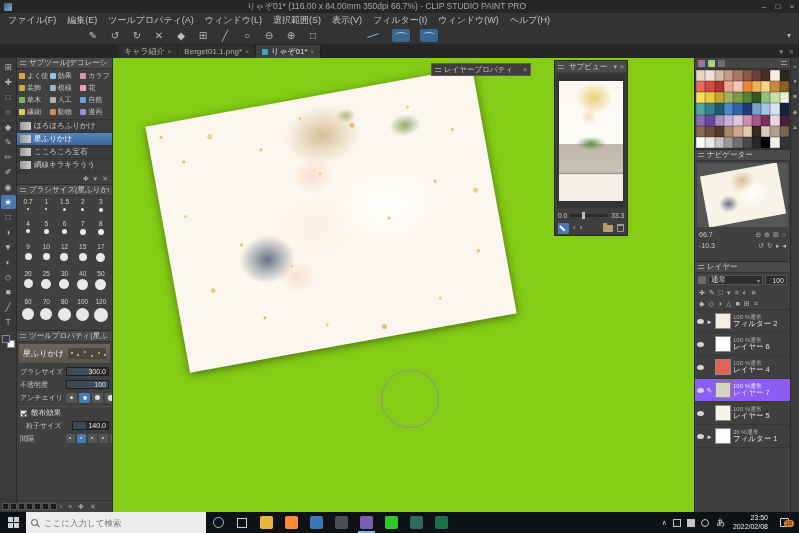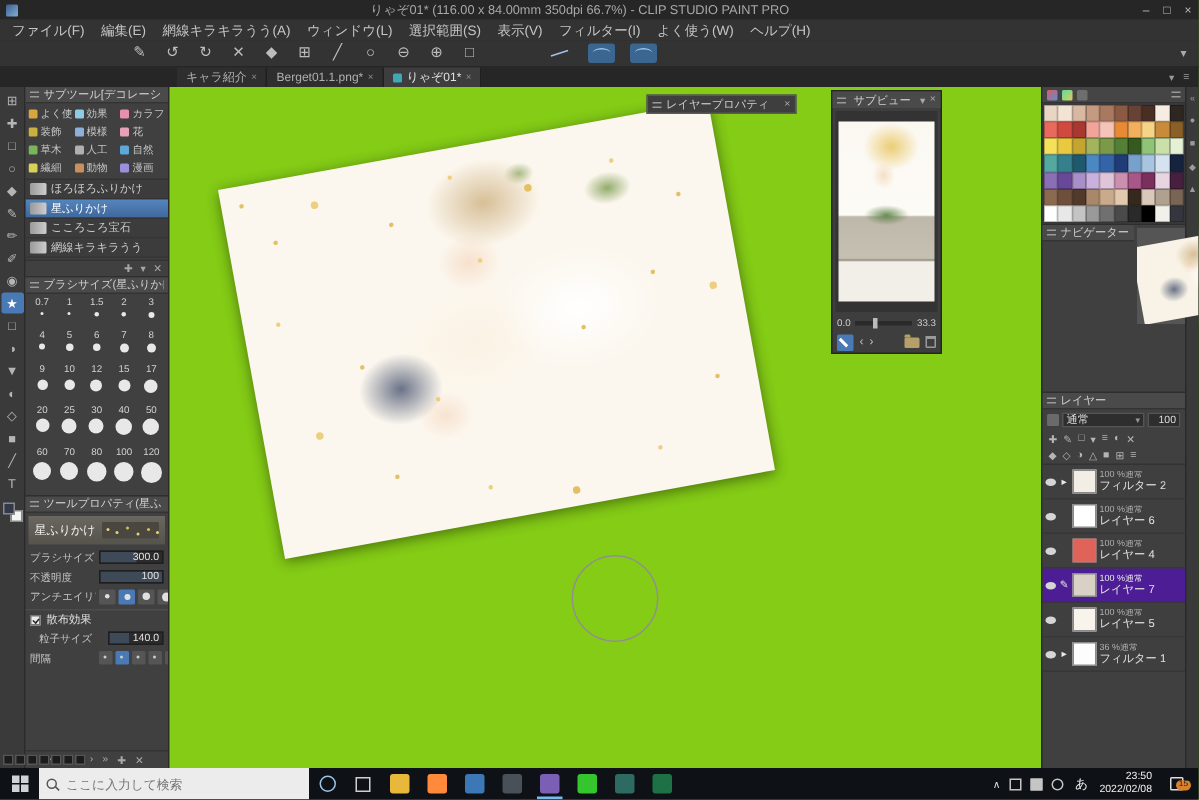--- a/index.html
+++ b/index.html
@@ -129,21 +129,21 @@
   
   .colorset{height:92px;display:flex;flex-direction:column;border-bottom:1px solid #2e2e2e;}
   .cs-hdr{height:11px;display:flex;align-items:center;gap:3px;padding:0 3px;background:#454545;border-bottom:1px solid #333;flex:none;}
   .cs-tab{width:7px;height:7px;border-radius:1px;background:#6e6e6e;}
   .cs-tab.c1{background:linear-gradient(135deg,#d95f5f,#5f8cd9);}
   .cs-tab.c2{background:linear-gradient(135deg,#5fd9a0,#d9d05f);}
   .cs-menu{margin-left:auto;width:6px;height:4px;border-top:1px solid #999;border-bottom:1px solid #999;}
   .cs-grid{flex:1;display:grid;grid-template-columns:repeat(10,1fr);padding:1px;background:#383838;gap:0;}
   .sw{width:100%;height:100%;box-shadow:inset 0 0 0 0.5px rgba(0,0,0,.35);}
   
-  .navigator{height:112px;display:flex;flex-direction:row;border-bottom:1px solid #2e2e2e;}
+  .navigator{height:112px;display:flex;flex-direction:column;border-bottom:1px solid #2e2e2e;}
   .nav-thumb{height:64px;background:#555;margin:2px;display:flex;align-items:center;justify-content:center;overflow:hidden;flex:none;}
   .nav-art{width:78px;height:52px;transform:rotate(-10.3deg);
     background:
       radial-gradient(18px 14px at 52% 22%, rgba(213,188,146,.95), rgba(213,188,146,0) 70%),
       radial-gradient(10px 9px at 47% 34%, rgba(247,224,204,.95), rgba(247,224,204,0) 70%),
       radial-gradient(22px 17px at 64% 50%, #fff, rgba(255,255,255,0) 75%),
       radial-gradient(14px 12px at 30% 62%, rgba(90,100,124,.9), rgba(90,100,124,0) 70%),
       #f9f3e7;}
   .nav-row{height:11px;display:flex;align-items:center;gap:3px;padding:0 4px;font-size:7px;color:#ccc;flex:none;}
   .nav-val{min-width:20px;}
@@ -152,21 +152,21 @@
   
   .layers{flex:1;display:flex;flex-direction:column;overflow:hidden;}
   .blend-row{height:14px;display:flex;align-items:center;gap:2px;padding:0 3px;flex:none;}
   .bm-ico{width:8px;height:8px;background:#6a6a6a;border-radius:1px;flex:none;}
   .bm-sel{flex:1;height:10px;background:#2e2e2e;border:1px solid #555;font-size:7.5px;color:#ddd;display:flex;align-items:center;padding:0 2px;gap:2px;overflow:hidden;}
   .bm-caret{margin-left:auto;font-size:6px;color:#999;}
   .op-val{width:22px;height:10px;background:#2e2e2e;border:1px solid #555;font-size:7px;color:#ddd;display:flex;align-items:center;justify-content:flex-end;padding:0 2px;flex:none;}
   .lyr-tools{height:11px;display:flex;align-items:center;gap:4px;padding:0 4px;font-size:7px;color:#b5b5b5;flex:none;}
   .lyr-list{flex:1;overflow:hidden;border-top:1px solid #333;}
   .lrow{height:23px;display:flex;align-items:center;gap:2px;padding:0 2px;border-bottom:1px solid #373737;background:#3f3f3f;}
-  .lrow.sel{background:#4c1d95;}
+  .lrow.sel{background:#8b5cf6;}
   .eye{width:7px;height:5px;background:#d5d5d5;border-radius:50%;flex:none;}
   .slot{width:7px;flex:none;font-size:7px;color:#e8e8e8;text-align:center;line-height:1;}
   .chev,.edit{display:none;}
   .chev.show,.edit.show{display:inline;}
   .lthumb{width:16px;height:16px;border:1px solid #8a8a8a;flex:none;background:#fff;}
   .ltxt{display:flex;flex-direction:column;line-height:1.1;overflow:hidden;}
   .linfo{font-size:6px;color:#aeaeae;white-space:nowrap;}
   .lname{font-size:7.5px;color:#e2e2e2;white-space:nowrap;}
   .lrow.sel .linfo{color:#e8e8e8;}
   
@@ -211,26 +211,26 @@
       <span class="wbtn">–</span>
       <span class="wbtn">□</span>
       <span class="wbtn">×</span>
     </span>
   </div>
 
   <div class="menubar">
 
   <span class="menu-item">ファイル(F)</span>
       <span class="menu-item">編集(E)</span>
-      <span class="menu-item">網線キラキラうう(A)</span>
+      <span class="menu-item">ツールプロパティ(A)</span>
       <span class="menu-item">ウィンドウ(L)</span>
       <span class="menu-item">選択範囲(S)</span>
       <span class="menu-item">表示(V)</span>
       <span class="menu-item">フィルター(I)</span>
-      <span class="menu-item">よく使う(W)</span>
+      <span class="menu-item">ウィンドウ(W)</span>
       <span class="menu-item">ヘルプ(H)</span>
     </div>
 
   <div class="toolbar">
     <span style="display:flex;gap:8px;align-items:center;">
 
     <span class="tbi">✎</span>
         <span class="tbi">↺</span>
         <span class="tbi">↻</span>
         <span class="tbi">✕</span>

